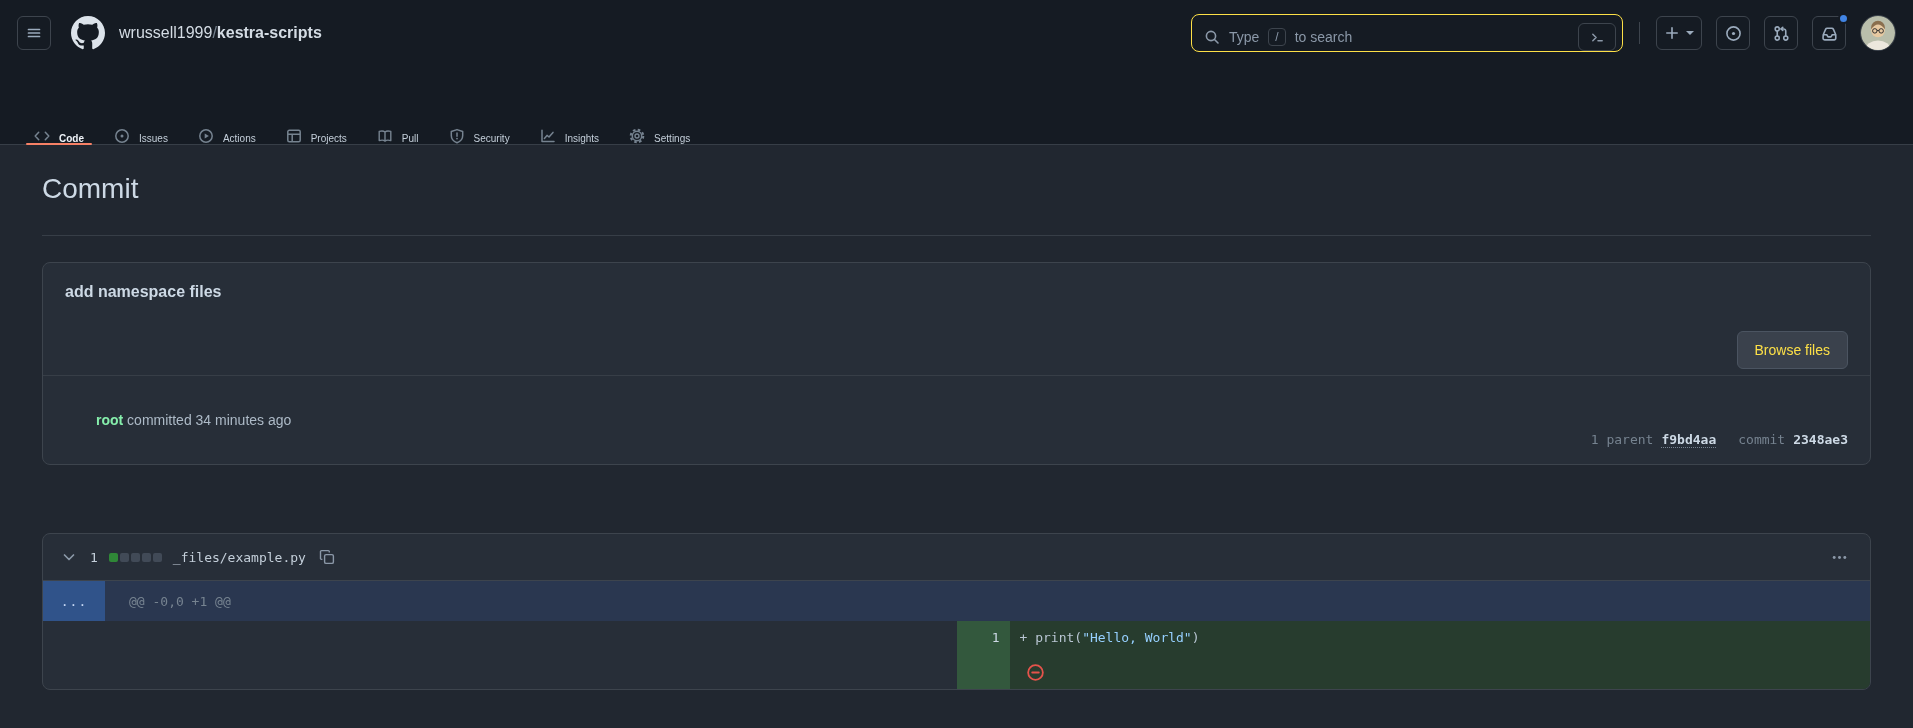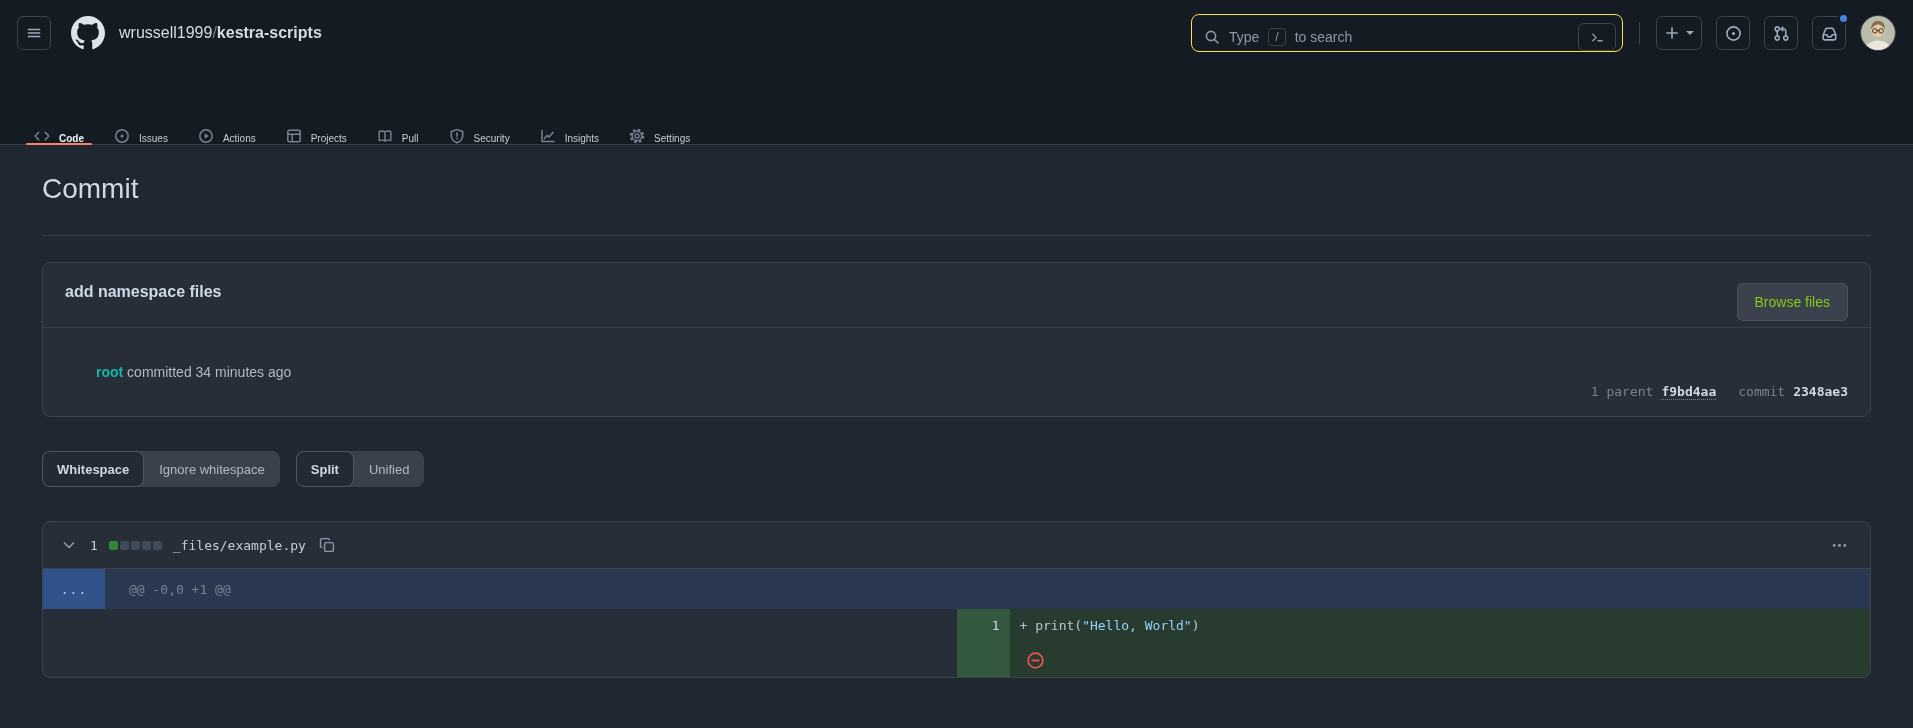--- a/index.html
+++ b/index.html
@@ -68,32 +68,33 @@
   
   .content { padding: 28px 42px 8px; }
   .page-head { border-bottom: 1px solid #373e47; padding-bottom: 30px; }
   .page-head h1 { margin: 0; font-size: 28px; font-weight: 400; color: #cdd9e5; }
 
   .commit-card { margin-top: 26px; background: #272e38; border: 1px solid #3d444d; border-radius: 8px; }
   .card-top { display: flex; justify-content: space-between; align-items: flex-start; padding: 20px 22px 6px; }
   .commit-msg { font-size: 16px; font-weight: 700; color: #cdd9e5; }
   .btn {
     height: 38px; padding: 0 17px; background: #3a414c; border: 1px solid #4b5461;
-    border-radius: 6px; color: #84cc16; font-size: 14px; font-weight: 500; cursor: pointer;
+    border-radius: 6px; color: #fde047; font-size: 14px; font-weight: 500; cursor: pointer;
     font-family: "Liberation Sans", sans-serif;
+    margin-top: 48px;
   }
   .card-branch { display: flex; align-items: center; gap: 9px; padding: 8px 22px 18px; }
   .card-branch .branch-name { font-size: 13px; font-weight: 700; color: #cdd9e5; }
   .card-branch .ic { color: #768390; }
   .card-meta {
     display: flex; justify-content: space-between; align-items: center;
     border-top: 1px solid #373e47; padding: 16px 22px;
   }
   .meta-left { padding-left: 31px; font-size: 14px; color: #adbac7; }
-  .meta-left b { color: #14b8a6; font-weight: 700; }
+  .meta-left b { color: #86efac; font-weight: 700; }
   .meta-right { font-family: "DejaVu Sans Mono", monospace; font-size: 13px; color: #768390; display: flex; align-items: baseline; }
   .sha { color: #cdd9e5; font-weight: 700; margin-left: 8px; }
   .sha.dotted { border-bottom: 1px dotted #768390; margin-top: 40px; }
   .meta-gap { margin-left: 22px; }
 
   
   .summary { display: flex; justify-content: space-between; align-items: center; margin: 34px 0; }
   .summary-text { font-size: 14px; color: #adbac7; }
   .summary-text b { color: #cdd9e5; font-weight: 700; }
   .controls { display: flex; gap: 16px; }
@@ -296,30 +297,20 @@
       <div class="meta-right mono">
         <span>1 parent</span>
         <span class="sha dotted">f9bd4aa</span>
         <span class="meta-gap">commit</span>
         <span class="sha">2348ae3</span>
       </div>
     </div>
   </section>
 
   <div class="summary">
-    <div class="controls">
-      <div class="seg-group">
-        <span class="seg active">Whitespace</span>
-        <span class="seg">Ignore whitespace</span>
-      </div>
-      <div class="seg-group">
-        <span class="seg active">Split</span>
-        <span class="seg">Unified</span>
-      </div>
-    </div>
   </div>
 
   <section class="diff-card">
     <div class="file-header">
       <button class="chev">
         <svg width="16" height="16" viewBox="0 0 16 16" fill="none" stroke="currentColor" stroke-width="1.7" stroke-linecap="round" stroke-linejoin="round">
           <path d="M3.5 6L8 10.5 12.5 6"></path>
         </svg>
       </button>
       <span class="add-count mono">1</span>

